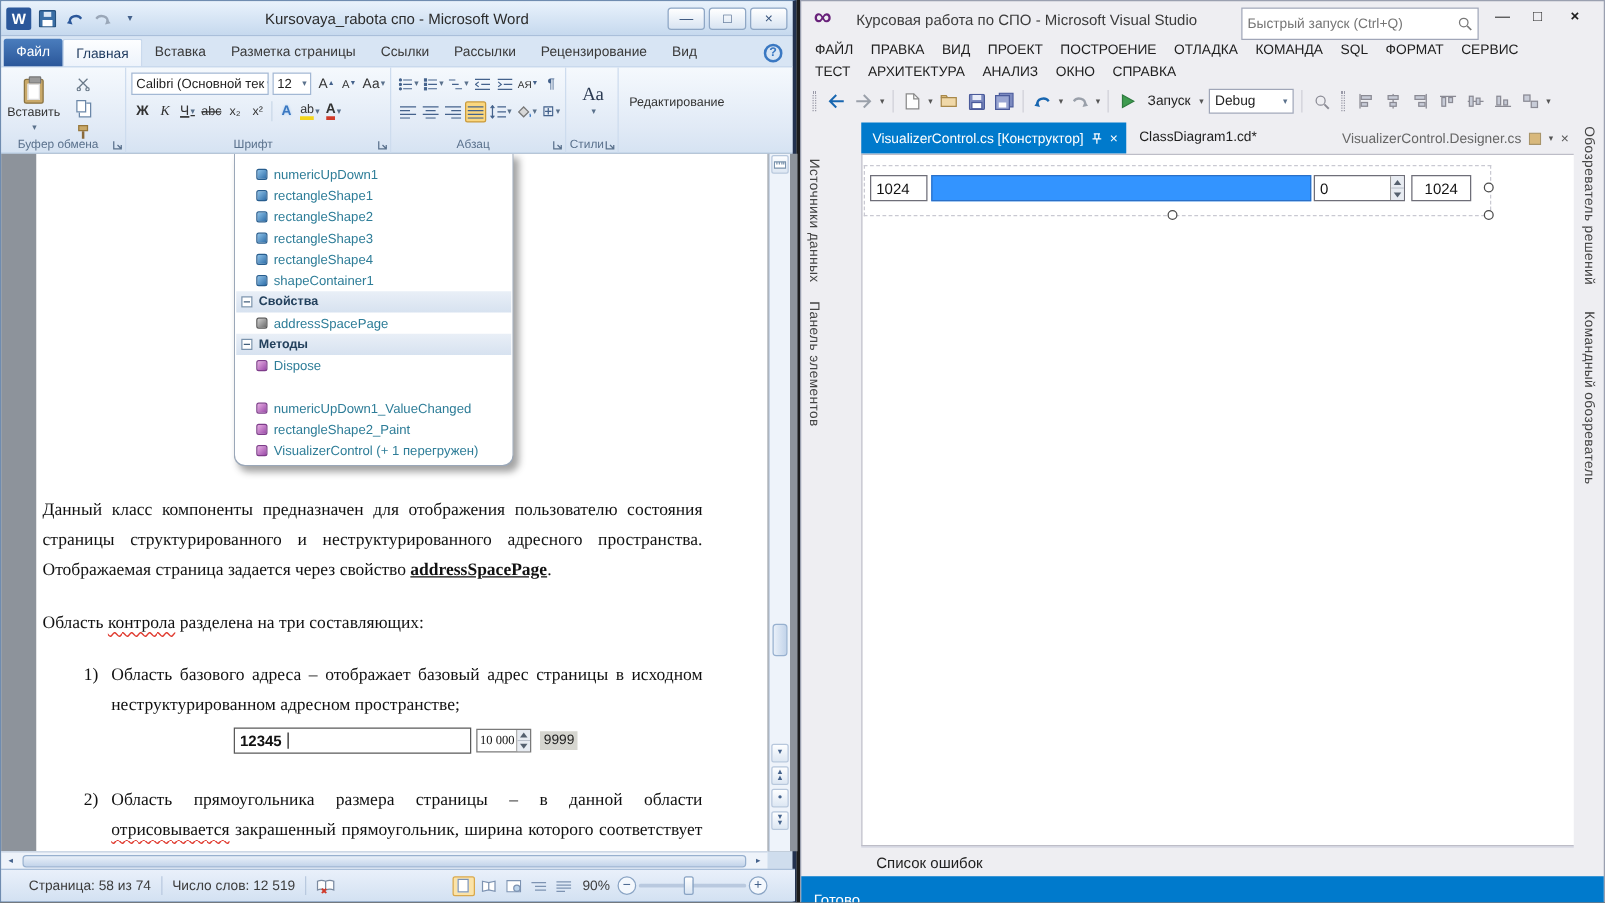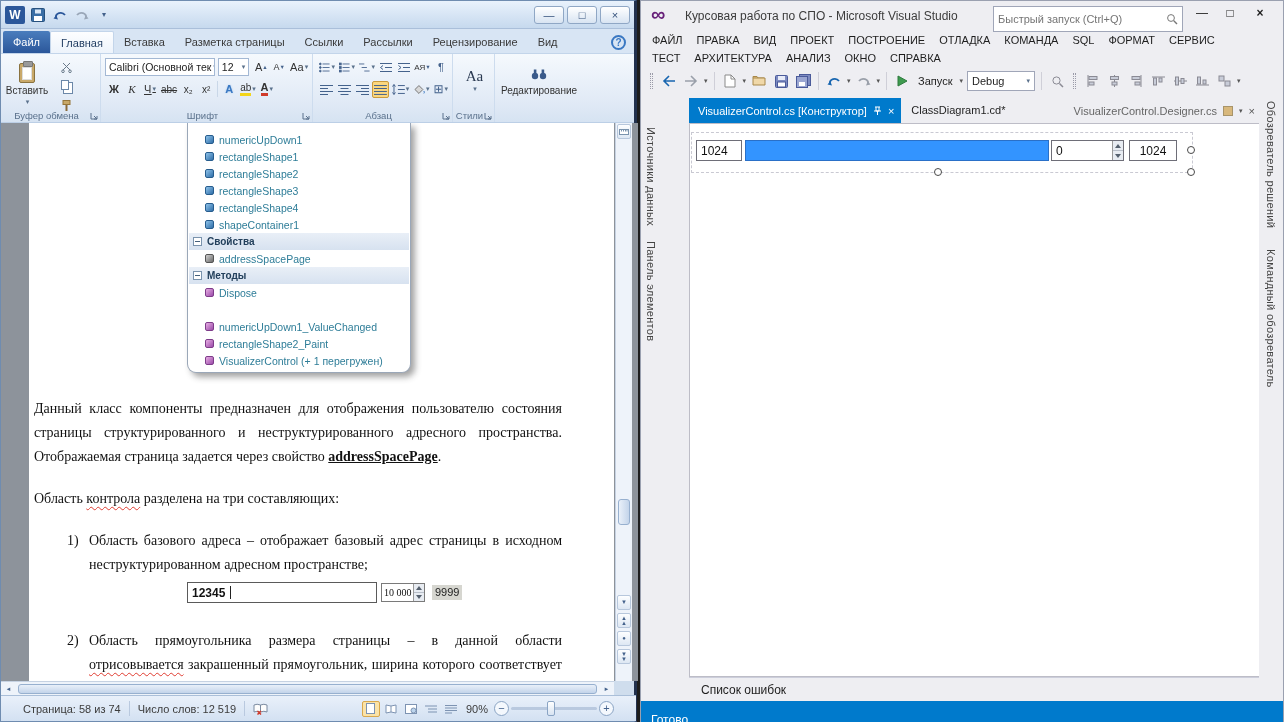--- a/index.html
+++ b/index.html
@@ -145,20 +145,21 @@
             </svg>
           </span>
       <span class="qbtn">
             <svg width="14" height="12" viewBox="0 0 14 12">
               <path d="M11 9 C12 4 5 2 2 6" stroke="#9aa7b8" fill="none" stroke-width="1.8"></path>
               <path d="M13.5 9.5 L9 10.5 L10.8 6.2 Z" fill="#9aa7b8"></path>
             </svg>
           </span>
       <span class="qbtn" style="font-size:8px;color:#44628c">▾</span>
     </span>
+    <span class="w-title">Kursovaya_rabota спо - Microsoft Word</span>
     <span class="wwins">
       <span class="wbtn">—</span>
       <span class="wbtn">□</span>
       <span class="wbtn">×</span>
     </span>
   </div>
 
   <div class="w-tabsrow">
     <span class="w-filetab">Файл</span>
     <span class="w-tab active">Главная</span>
@@ -400,21 +401,21 @@
       </div>
       <div class="rlabel">Стили</div>
       <span class="launch">
             <svg width="8" height="8" viewBox="0 0 8 8">
               <path d="M1 1 v6 h6 M4 4 l3 3 M7 4 v3 h-3" stroke="#5a718c" fill="none"></path>
             </svg>
           </span>
     </div>
 
     <div class="rgroup" style="width:86px;border-right:none">
-      <div style="display:flex;flex-direction:column;align-items:center;justify-content:center;height:50px;gap:5px">
+      <div style="display:flex;flex-direction:row;align-items:center;justify-content:center;height:50px;gap:5px">
         <svg width="16" height="12" viewBox="0 0 16 12">
               <circle cx="4" cy="8" r="3.2" fill="#3a5a8a"></circle>
               <circle cx="12" cy="8" r="3.2" fill="#3a5a8a"></circle>
               <rect x="2.8" y="1.5" width="2.6" height="4" fill="#3a5a8a"></rect>
               <rect x="10.6" y="1.5" width="2.6" height="4" fill="#3a5a8a"></rect>
             </svg>
         <span style="font-size:10px;color:#333">Редактирование</span>
       </div>
     </div>
   </div>

